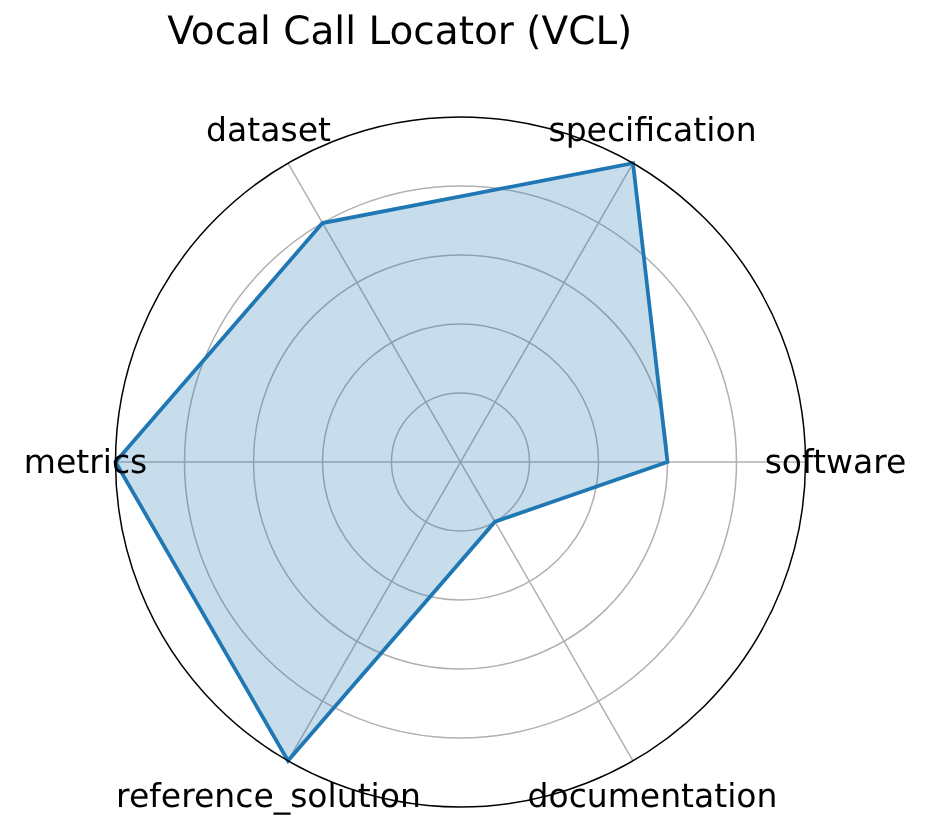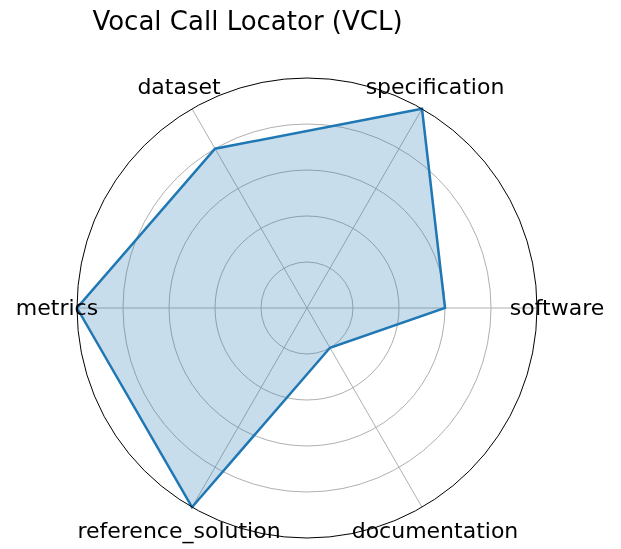--- a/index.html
+++ b/index.html
@@ -1,19 +1,19 @@
 <!DOCTYPE html>
 <html><head>
   <meta charset="utf-8">
   <style>
     html, body { margin: 0; padding: 0; background: #ffffff; }
     body { width: 621px; height: 549px; position: relative; overflow: hidden;
            font-family: "DejaVu Sans", sans-serif; }
     #title { position: absolute; top: 6px; left: 0; width: 495px; text-align: center;
-             font-size: 26px; color: #000; }
+             font-size: 26px; color: #000; padding-left: 19px; }
     svg { position: absolute; left: 0; top: 0; }
     .axis-label { font-family: "DejaVu Sans", sans-serif; font-size: 22px; fill: #000; }
   </style>
 </head>
 <body>
 
 <div id="title">Vocal Call Locator (VCL)</div>
 
 <svg id="radar" width="621" height="549" viewBox="0 0 621 549">
   <g id="grid">

